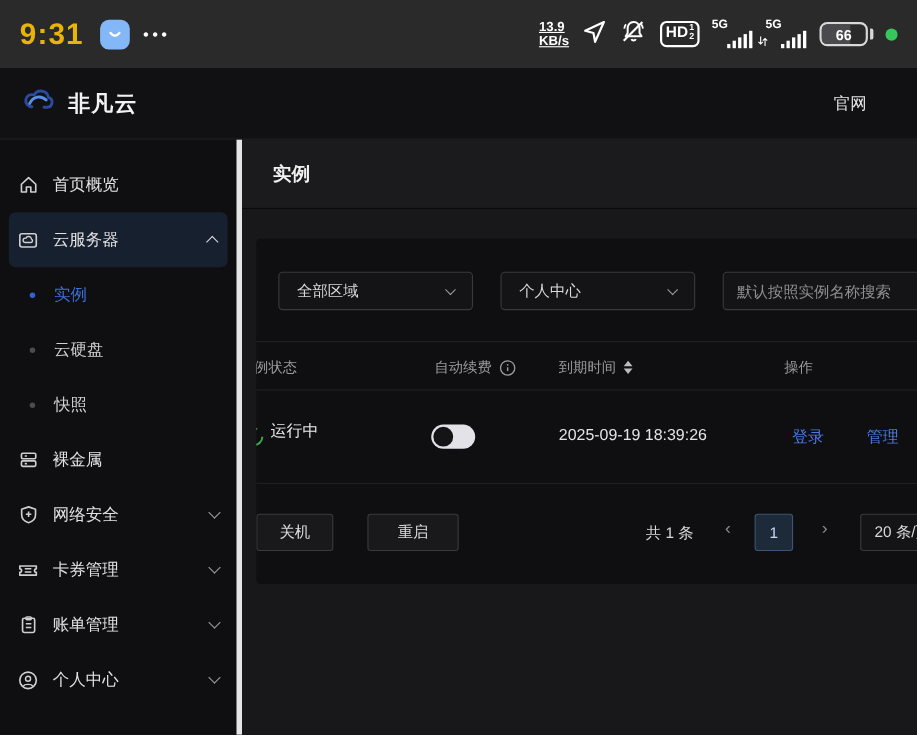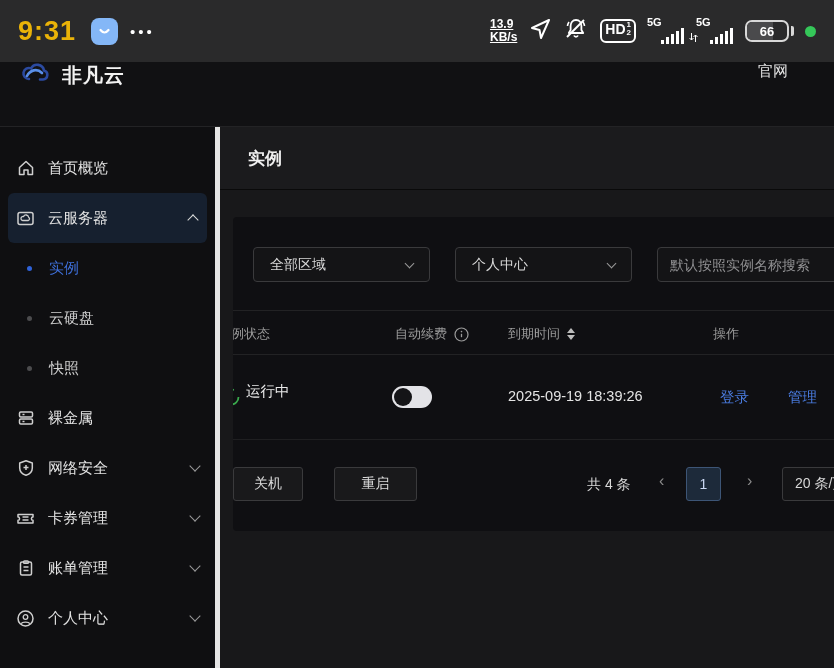--- a/index.html
+++ b/index.html
@@ -27,21 +27,21 @@
   .sig .updown { position:absolute; left:2px; bottom:2px; }
   .battery { position:relative; width:44px; height:22px; border:2px solid #d8d8d8;
     border-radius:7px; display:flex; align-items:center; justify-content:center; overflow:hidden; }
   .battery .fill { position:absolute; left:0; top:0; bottom:0; width:64%; background:#4a4a4c; }
   .battery .pct { position:relative; color:#fff; font-size:13px; font-weight:bold; }
   .bat-nub { width:3px; height:10px; background:#d8d8d8; border-radius:0 2px 2px 0; margin-left:-9px; }
   .sb-greendot { width:11px; height:11px; border-radius:50%; background:#35c759; }
 
   
   .header { position:absolute; left:0; top:62px; width:834px; height:65px;
-    background:#111113; border-bottom:1px solid #232325; display:flex; padding:0 20px; }
+    background:#111113; border-bottom:1px solid #232325; display:flex; align-items:center; padding:0 20px; }
   .brand { color:#f2f2f2; font-size:20px; font-weight:bold; margin-left:10px; letter-spacing:1px; }
   .official { margin-left:auto; margin-right:26px; color:#e4e4e4; font-size:15px; }
 
   
   .sidebar { position:absolute; left:0; top:127px; bottom:0; width:220px;
     background:#0f0f11; border-right:5px solid #e5e5e5; padding-top:16px; }
   .nav-item { height:50px; display:flex; align-items:center; padding:0 16px;
     color:#e2e2e2; font-size:15px; cursor:pointer; }
   .nav-item .ic { width:19px; height:19px; margin-right:13px; display:flex;
     align-items:center; justify-content:center; color:#cfcfcf; }
@@ -347,21 +347,21 @@
         <span class="knob"></span>
       </span>
       <span class="cell-time">2025-09-19 18:39:26</span>
       <span class="lnk lnk-login">登录</span>
       <span class="lnk lnk-manage">管理</span>
     </div>
 
     <div class="tfoot">
       <span class="btn btn-off">关机</span>
       <span class="btn btn-restart">重启</span>
-      <span class="total">共 4 条</span>
+      <span class="total">共 1 条</span>
       <span class="pg-arrow pg-prev">‹</span>
       <span class="pg-cur">1</span>
       <span class="pg-arrow pg-next">›</span>
       <span class="pg-size">
         <span>20 条/页</span>
       </span>
     </div>
 
   </div>
 </div>

